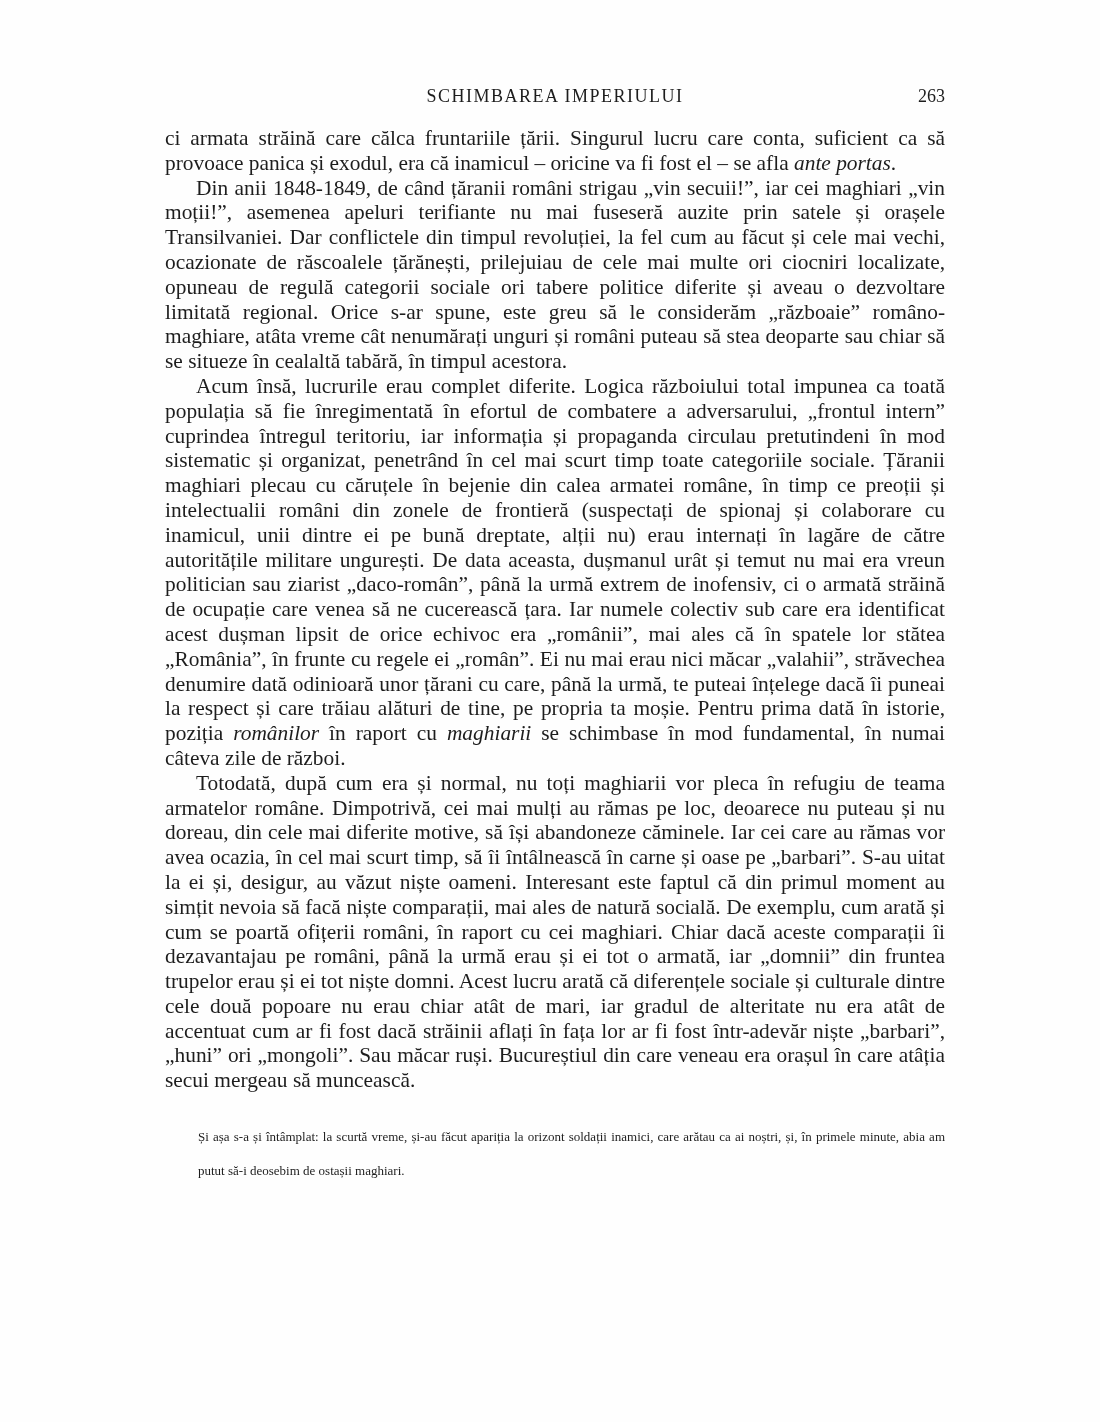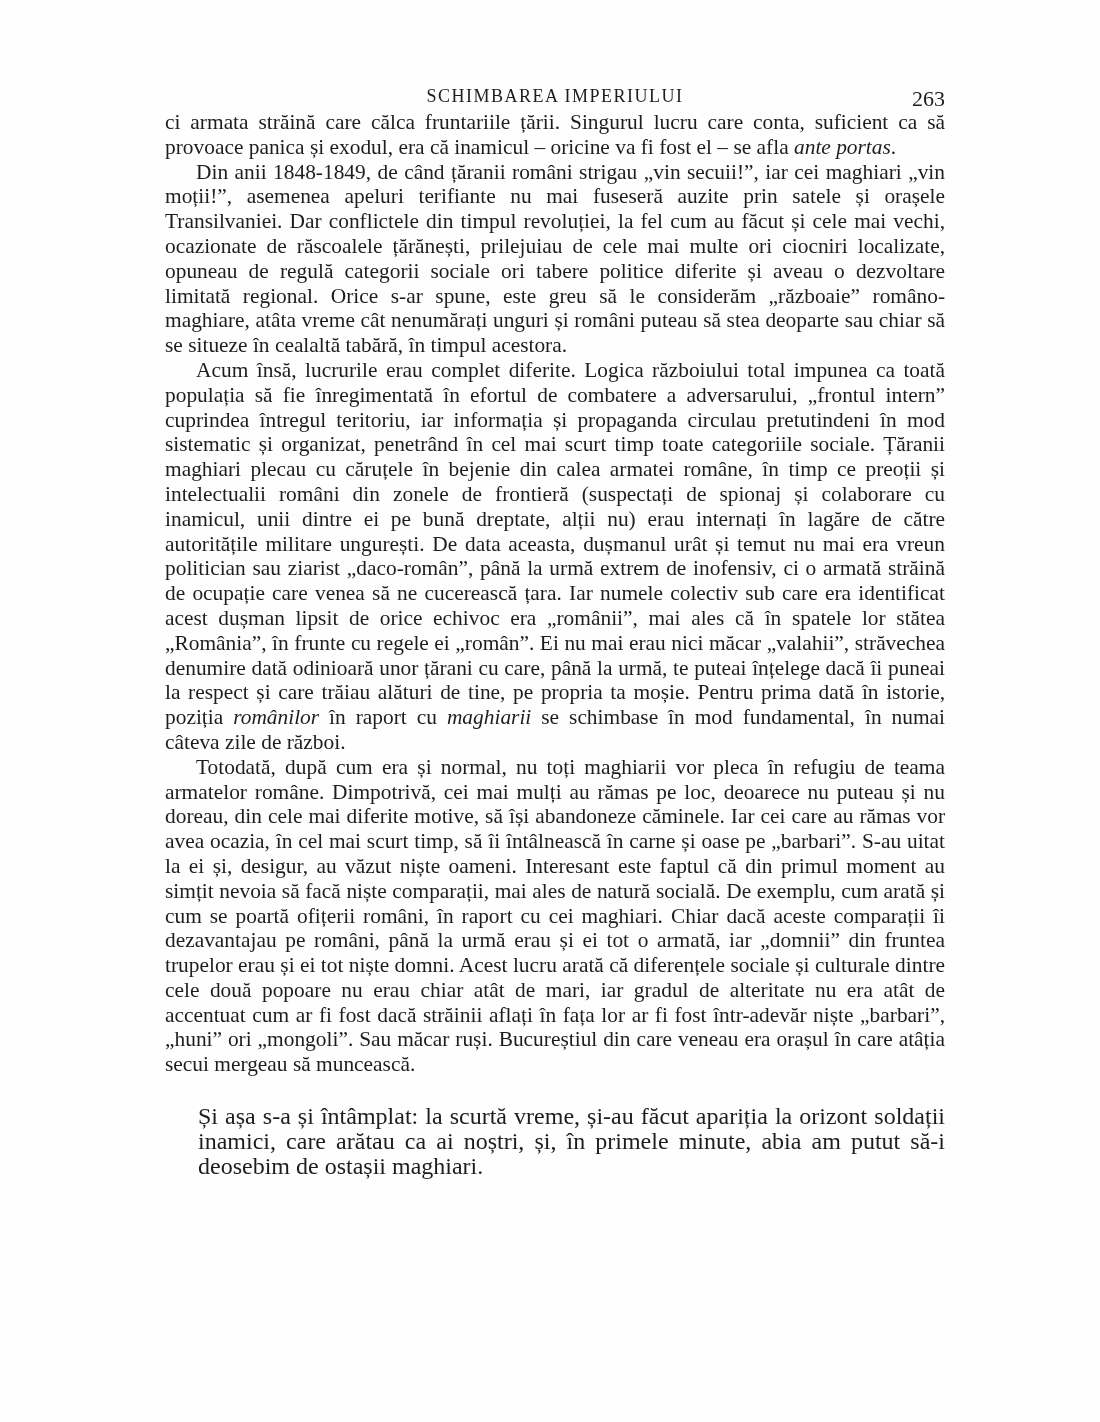--- a/index.html
+++ b/index.html
@@ -23,26 +23,26 @@
     width: 780px;
     text-align: center;
     font-size: 18px;
     letter-spacing: 1.5px;
     white-space: nowrap;
   }
   .page-number {
     position: absolute;
     top: 86px;
     right: 155px;
-    font-size: 22px;
+    font-size: 18px;
     text-align: right;
   }
   .text-block {
     position: absolute;
-    top: 110px;
+    top: 126px;
     left: 165px;
     width: 780px;
     font-size: 21.4px;
     line-height: 24.8px;
     text-align: justify;
     text-justify: inter-word;
   }
   .para {
     margin: 0;
     padding: 0;
@@ -50,22 +50,22 @@
   .para.indent {
     text-indent: 31px;
   }
   .para i {
     font-style: italic;
   }
   .block-quote {
     margin: 27px 0 0 33px;
     padding: 0;
     width: 747px;
-    font-size: 24px;
-    line-height: 25px;
+    font-size: 13px;
+    line-height: 34px;
     text-align: justify;
   }
 </style>
 </head>
 <body>
 
 <div class="page">
   <div class="running-head">SCHIMBAREA IMPERIULUI</div>
   <div class="page-number">263</div>
 

